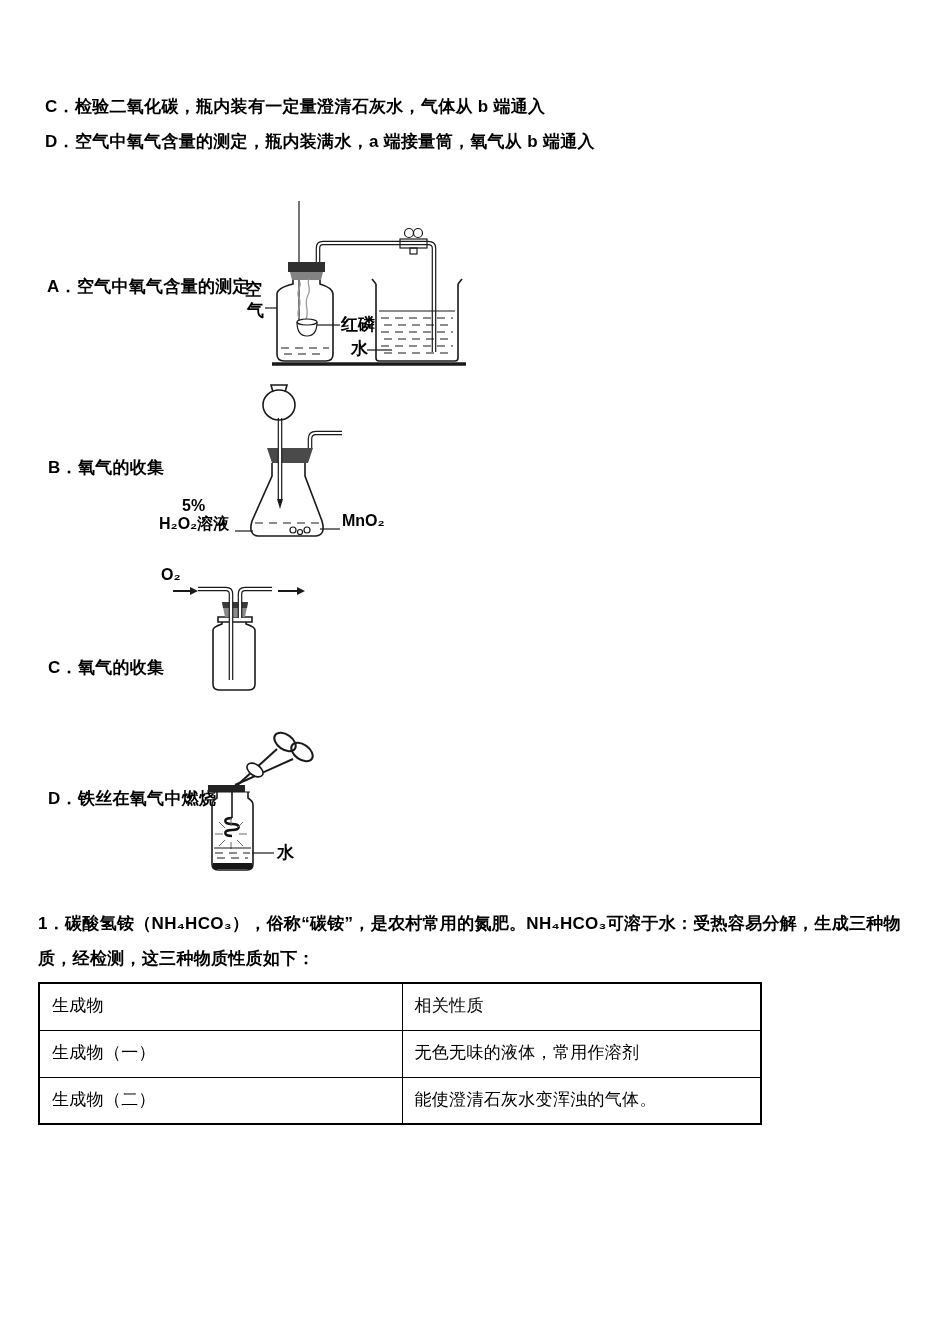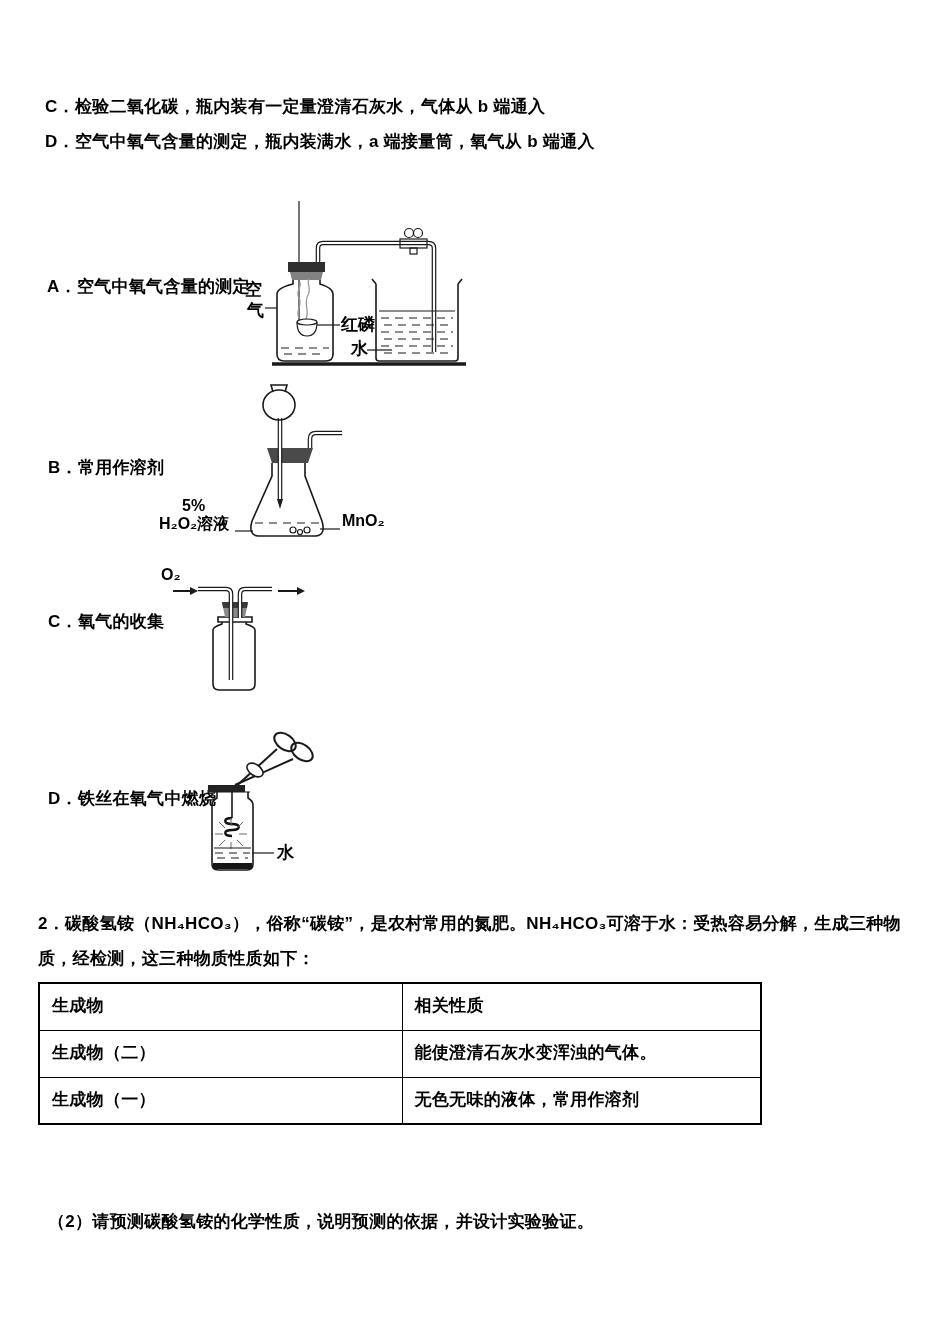--- a/index.html
+++ b/index.html
@@ -13,34 +13,34 @@
   .ol{fill:none;stroke:#1a1a1a;stroke-width:1.6;}
   .thin{fill:none;stroke:#1a1a1a;stroke-width:1.2;}
   .to{fill:none;stroke:#1a1a1a;stroke-width:4.6;}
   .ti{fill:none;stroke:#ffffff;stroke-width:2.2;}
   .dash{fill:none;stroke:#1a1a1a;stroke-width:1.2;stroke-dasharray:8 6;}
   .smoke{fill:none;stroke:#9a9a9a;stroke-width:1.3;}
   .spark{stroke:#6b6b6b;stroke-width:1;}
   
   .ptable{position:absolute;left:38px;top:982px;width:722px;border-collapse:collapse;
           border:2px solid #000;table-layout:fixed;}
-  .ptable td{border:1.4px solid #000;font-size:17px;font-weight:700;vertical-align:top;
+  .ptable td{border:1.4px solid #000;font-size:17px;font-weight:400;vertical-align:top;
              padding:10px 12px 0 12px;height:47px;box-sizing:border-box;letter-spacing:.3px;}
 </style>
 </head>
 <body>
 
 <div class="page">
 
   <div class="tl" style="left:45px;top:97px">C．检验二氧化碳，瓶内装有一定量澄清石灰水，气体从 b 端通入</div>
   <div class="tl" style="left:45px;top:132px">D．空气中氧气含量的测定，瓶内装满水，a 端接量筒，氧气从 b 端通入</div>
 
   <div class="tl" style="left:47px;top:277px">A．空气中氧气含量的测定</div>
-  <div class="tl" style="left:48px;top:458px">B．常用作溶剂</div>
-  <div class="tl" style="left:48px;top:612px">C．氧气的收集</div>
+  <div class="tl" style="left:48px;top:458px">B．氧气的收集</div>
+  <div class="tl" style="left:48px;top:658px">C．氧气的收集</div>
   <div class="tl" style="left:48px;top:789px">D．铁丝在氧气中燃烧</div>
 
   <svg class="dia" style="left:240px;top:198px" width="230" height="172" viewBox="0 0 230 172">
 
     <line x1="59" y1="3" x2="59" y2="122" class="thin"></line>
 
     <path class="ol" d="M53,82 L53,86 Q37,90 37,96 L37,156 Q37,163 44,163 L86,163 Q93,163 93,156 L93,96 Q93,90 80,86 L80,82"></path>
 
     <rect x="48" y="64" width="37" height="10" fill="#2f2f2f"></rect>
     <polygon points="50,74 83,74 81,82 52,82" fill="#828282"></polygon>
@@ -165,39 +165,38 @@
 
     <line x1="24" y1="126" x2="61" y2="126" class="thin"></line>
     <path class="dash" d="M25,131 L60,131"></path>
     <path class="dash" d="M27,136 L58,136"></path>
     <rect x="23" y="141" width="39" height="6" fill="#161616"></rect>
 
     <line x1="62" y1="131" x2="84" y2="131" class="thin"></line>
   </svg>
   <div class="dlabel big" style="left:277px;top:844px">水</div>
 
-  <div class="tl" style="left:38px;top:914px">2．碳酸氢铵（NH₄HCO₃），俗称“碳铵”，是农村常用的氮肥。NH₄HCO₃可溶于水：受热容易分解，生成三种物</div>
+  <div class="tl" style="left:38px;top:914px">1．碳酸氢铵（NH₄HCO₃），俗称“碳铵”，是农村常用的氮肥。NH₄HCO₃可溶于水：受热容易分解，生成三种物</div>
   <div class="tl" style="left:38px;top:949px">质，经检测，这三种物质性质如下：</div>
 
   <table class="ptable">
     <colgroup>
         <col style="width:363px">
         <col style="width:359px">
       </colgroup>
     <tbody>
         <tr>
       <td>生成物</td>
       <td>相关性质</td>
     </tr>
     <tr>
+      <td>生成物（一）</td>
+      <td>无色无味的液体，常用作溶剂</td>
+    </tr>
+    <tr>
       <td>生成物（二）</td>
       <td>能使澄清石灰水变浑浊的气体。</td>
     </tr>
-    <tr>
-      <td>生成物（一）</td>
-      <td>无色无味的液体，常用作溶剂</td>
-    </tr>
   </tbody>
     </table>
 
-  <div class="tl" style="left:48px;top:1212px">（2）请预测碳酸氢铵的化学性质，说明预测的依据，并设计实验验证。</div>
 
 </div>
 
 </body></html>

